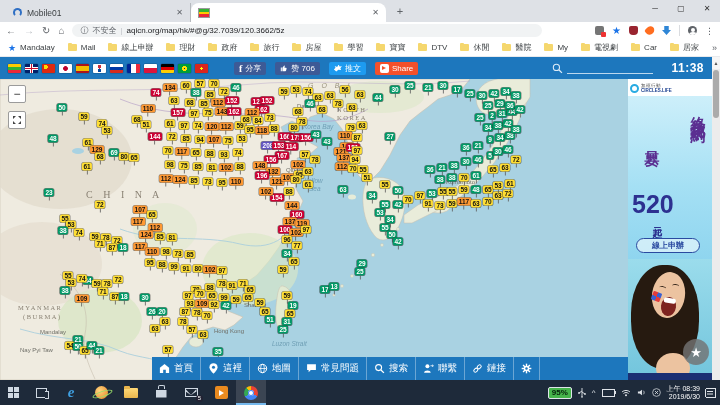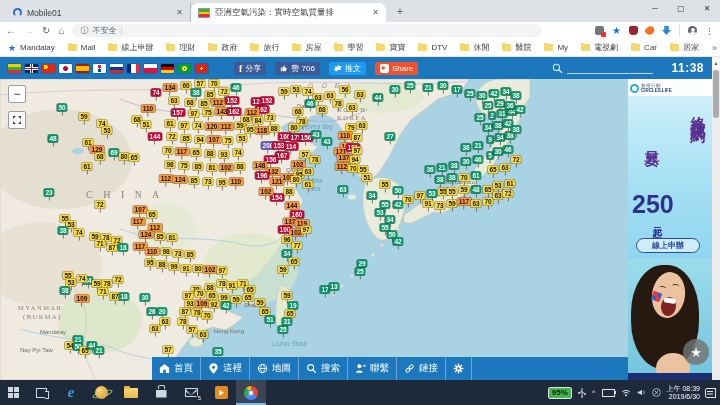--- a/index.html
+++ b/index.html
@@ -159,40 +159,40 @@
 <div class="screen">
 
   <div class="tabstrip">
     <div class="tab inactive">
       <span class="fav-m01"></span>
       <span class="title">Mobile01</span>
       <span class="close">✕</span>
     </div>
     <div class="tab active">
       <span class="fav-aq"></span>
-      <span class="title">亞洲空氣污染：實時空氣質量排</span>
       <span class="close">✕</span>
     </div>
     <div class="newtab">+</div>
     <div class="winctl">
       <span>─</span>
       <span>▢</span>
       <span>✕</span>
     </div>
   </div>
 
   <div class="addrbar">
     <span class="navbtn">←</span>
     <span class="navbtn dis">→</span>
     <span class="navbtn">↻</span>
     <span class="navbtn">⌂</span>
     <div class="urlpill">
       <span class="sec">ⓘ</span>
       <span class="sec">不安全</span>
       <span class="div">|</span>
+      <span class="url">aqicn.org/map/hk/#@g/32.7039/120.3662/5z</span>
     </div>
     <div class="addr-icons">
       <span class="ico-ext"></span>
       <span class="ico-star">★</span>
       <span class="ico-abp"></span>
       <span class="ico-flame"></span>
       <span class="ico-dl"></span>
       <span class="vdiv"></span>
       <span class="ico-person"></span>
       <span class="ico-dots">⋮</span>
@@ -707,20 +707,28 @@
             <circle cx="5" cy="5" r="3.8" fill="none" stroke="#fff" stroke-width=".9"></circle>
             <ellipse cx="5" cy="5" rx="1.7" ry="3.8" fill="none" stroke="#fff" stroke-width=".7"></ellipse>
             <line x1="1.2" y1="5" x2="8.8" y2="5" stroke="#fff" stroke-width=".7"></line>
           </svg>
         </span>
         <span>地圖</span>
       </div>
       <div class="nav-item">
         <span style="display:flex">
           <svg viewBox="0 0 10 10">
+            <path d="M1 1.2H9V6.4H4.4L2.4 8.4V6.4H1Z" fill="#fff"></path>
+          </svg>
+        </span>
+        <span>常見問題</span>
+      </div>
+      <div class="nav-item">
+        <span style="display:flex">
+          <svg viewBox="0 0 10 10">
             <circle cx="4.2" cy="4.2" r="2.7" fill="none" stroke="#fff" stroke-width="1"></circle>
             <line x1="6.3" y1="6.3" x2="9" y2="9" stroke="#fff" stroke-width="1.2"></line>
           </svg>
         </span>
         <span>搜索</span>
       </div>
       <div class="nav-item">
         <span style="display:flex">
           <svg viewBox="0 0 10 10">
             <circle cx="4" cy="3" r="1.8" fill="#fff"></circle>
@@ -761,21 +769,21 @@
     <div class="ad-logo">
       <span class="ad-ring"></span>
       <span class="ad-brandbox">
         <div class="ad-brand-cn">無框行動</div>
         <div class="ad-brand">CIRCLES.LIFE</div>
       </span>
     </div>
     <div class="ad-body">
       <div class="ad-head">終身免綁約！</div>
       <div class="ad-sub-pre">只要</div>
-      <div class="ad-price">250</div>
+      <div class="ad-price">520</div>
       <div class="ad-sub-post">元起</div>
       <div class="ad-cta">線上申辦</div>
     </div>
     <div class="ad-photo">
       <div class="hair"></div>
       <div class="face"></div>
       <div class="eye" style="left:31px;top:27px;transform:rotate(10deg);"></div>
       <div class="eye" style="left:44px;top:25px;transform:rotate(4deg);"></div>
       <div class="mouth">
           <div class="teeth"></div>

